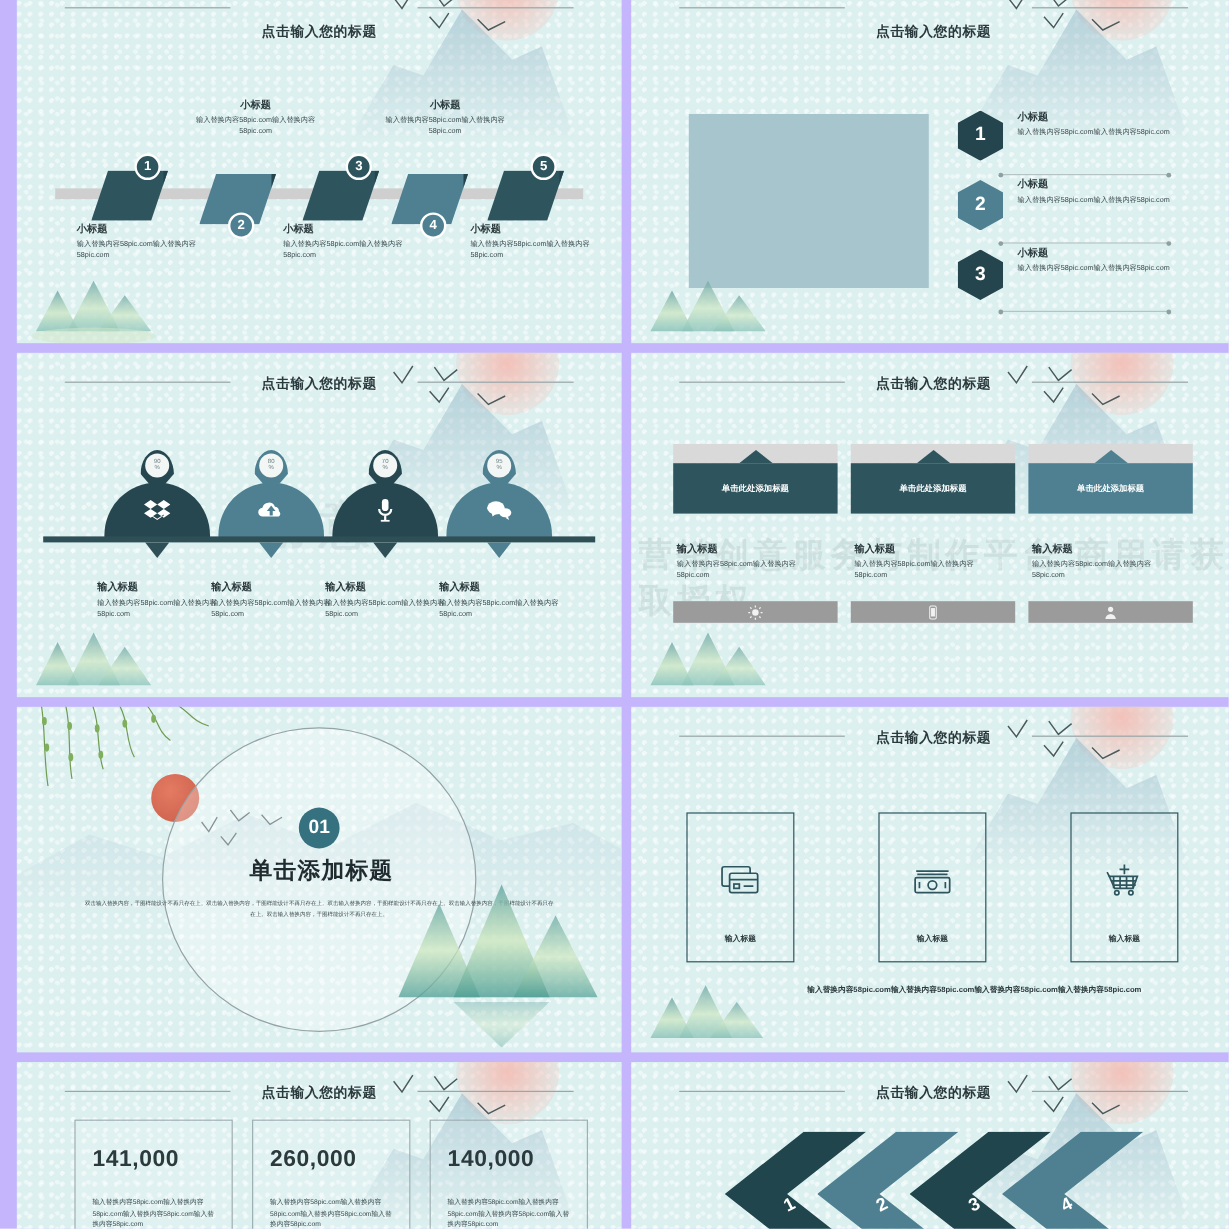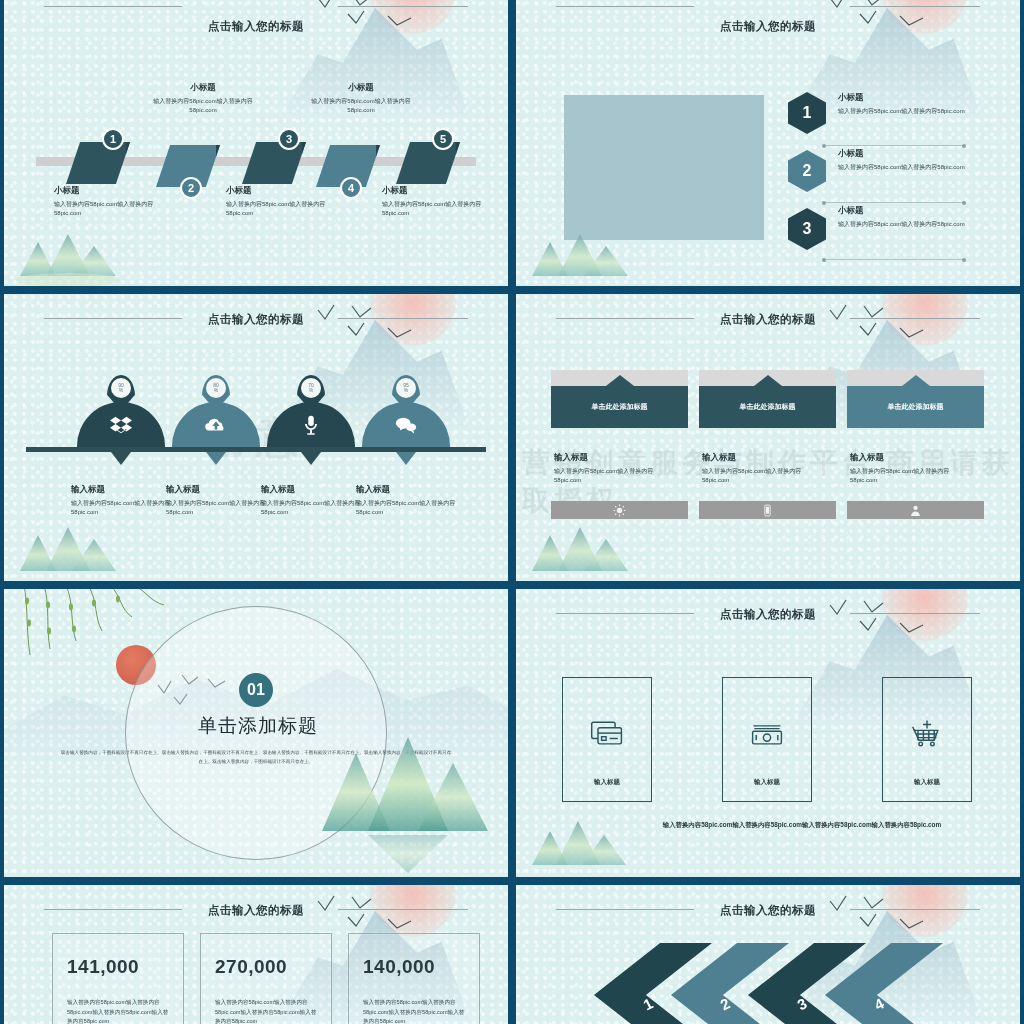--- a/index.html
+++ b/index.html
@@ -8,22 +8,22 @@
     background: #ffffff;
     font-family: "Liberation Sans", "DejaVu Sans", sans-serif;
     overflow: hidden;
   }
   .sheet {
     width: 1024px; height: 1024px;
     display: grid;
     grid-template-columns: 504px 504px;
     grid-template-rows: 286px 287px 288px 163px;
     gap: 8px 8px;
-    padding: 0 4px;
-    background: #0c4a6e;
+    padding: 0 14px;
+    background: #c4b5fd;
   }
   .slide {
     position: relative;
     overflow: hidden;
     background:
       radial-gradient(circle at 20% 30%, rgba(255,255,255,.55) 0 2px, transparent 2px),
       radial-gradient(circle at 60% 70%, rgba(255,255,255,.45) 0 2px, transparent 2px),
       #ddf0f0;
     background-size: 9px 9px, 13px 13px, 100% 100%;
   }
@@ -155,21 +155,21 @@
     width:262px; height:254px; border-radius:50%;
     border:1px solid #94a3a6; background:rgba(255,255,255,.30);
   }
   .badge02{
     position:absolute; left:50%; top:84px; transform:translateX(-50%);
     width:34px;height:34px;border-radius:50%;background:#35717f;
     color:#fff;font-size:16px;font-weight:bold;
     display:flex;align-items:center;justify-content:center;
   }
   .s5-title{ position:absolute;left:4px;right:0;top:124px;text-align:center;
-             font-size:19px;font-weight:normal;color:#1f2b2e;letter-spacing:1px; }
+             font-size:19px;font-weight:bold;color:#1f2b2e;letter-spacing:1px; }
   .s5-body{ position:absolute;left:56px;right:56px;top:160px;text-align:center;
             font-size:4.6px;color:#3c4a4d;line-height:1.9; }
   .willow{ position:absolute; left:10px; top:-6px; width:180px; height:88px; }
   .sun-red{ position:absolute; left:112px; top:56px; width:40px;height:40px;border-radius:50%;
             background:radial-gradient(circle at 40% 35%, #e46a4e, #c64a33); opacity:.88; }
 
   
   .obox{ position:absolute; width:90px; height:125px; border:1.5px solid #2e555e;
          display:flex;flex-direction:column;align-items:center;justify-content:flex-start; }
   .obox svg{ width:36px;height:36px;stroke:#2e555e;fill:none;stroke-width:1.6; margin-top:38px; }
@@ -644,21 +644,21 @@
     <div class="mountain"></div>
     <div class="hline l"></div>
     <div class="hline r"></div>
     <div class="slide-title" style="top:18px">点击输入您的标题</div>
 
     <div class="sbox" style="left:48px; top:48px">
       <div class="num">141,000</div>
       <div class="txt">输入替换内容58pic.com输入替换内容58pic.com输入替换内容58pic.com输入替换内容58pic.com</div>
     </div>
     <div class="sbox" style="left:196px; top:48px">
-      <div class="num">270,000</div>
+      <div class="num">260,000</div>
       <div class="txt">输入替换内容58pic.com输入替换内容58pic.com输入替换内容58pic.com输入替换内容58pic.com</div>
     </div>
     <div class="sbox" style="left:344px; top:48px">
       <div class="num">140,000</div>
       <div class="txt">输入替换内容58pic.com输入替换内容58pic.com输入替换内容58pic.com输入替换内容58pic.com</div>
     </div>
   </div>
 
   <div class="slide clip-bot">
     <div class="sun"></div>

